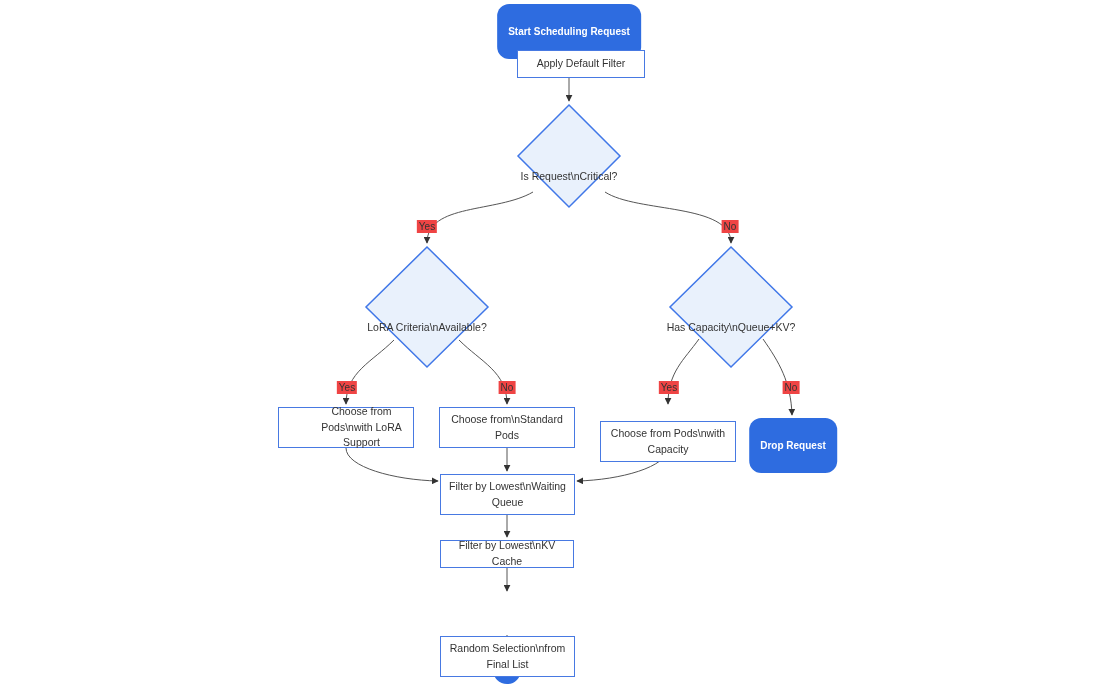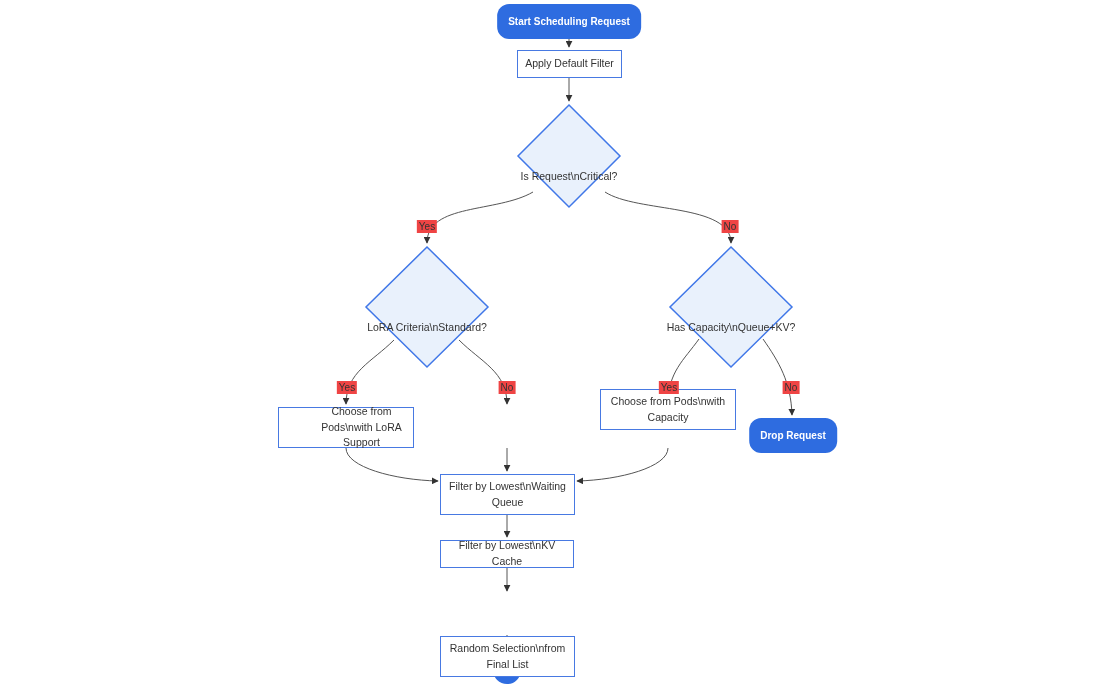--- a/index.html
+++ b/index.html
@@ -14,21 +14,21 @@
     display:flex;align-items:center;justify-content:center;text-align:center;
     padding:2px 5px;
   }
   .diamond-label{
     position:absolute;display:flex;align-items:center;justify-content:center;
     text-align:center;font-size:10.5px;color:#333333;pointer-events:none;margin-top:20px;
   }
   .pill{
     position:absolute;background:#2e6ce0;color:#ffffff;font-weight:700;
     font-size:10px;border-radius:12px;height:33px;display:flex;align-items:center;
-    justify-content:center;padding:1px 11px;transform:translateX(-50%);white-space:nowrap;
+    justify-content:center;padding:11px 11px;transform:translateX(-50%);white-space:nowrap;
   }
   .pill.circle{width:28px;height:28px;border-radius:50%;padding:0;}
   .edge-label{
     position:absolute;background:#ef4444;color:#333333;font-size:10px;
     line-height:13px;padding:0 2px;transform:translateX(-50%);white-space:nowrap;
   }
 </style>
 </head>
 <body>
 
@@ -58,29 +58,30 @@
 
     <polygon points="569,105 620,156 569,207 518,156" fill="#e9f1fc" stroke="#4077e8" stroke-width="1.5"></polygon>
     <polygon points="427,247 488,307 427,367 366,307" fill="#e9f1fc" stroke="#4077e8" stroke-width="1.5"></polygon>
     <polygon points="731,247 792,307 731,367 670,307" fill="#e9f1fc" stroke="#4077e8" stroke-width="1.5"></polygon>
   </svg>
 
   <div class="pill" style="left:569px;top:4px;">Start Scheduling Request</div>
   <div class="pill" style="left:793px;top:418px;">Drop Request</div>
   <div class="pill circle" style="left:507px;top:656px;">End</div>
 
-  <div class="node-box" style="left:517px;top:50px;width:105px;height:28px;">Apply Default Filter</div>
+  <div class="node-box" style="left:517px;top:50px;width:128px;height:28px;">Apply Default Filter</div>
   <div class="node-box" style="left:278px;top:407px;width:136px;height:41px;padding-left:36px;">Choose from Pods\nwith LoRA Support</div>
-  <div class="node-box" style="left:600px;top:389px;width:136px;height:41px;">Choose from Pods\nwith Capacity</div>
+  <div class="node-box" style="left:439px;top:407px;width:136px;height:41px;">Choose from\nStandard Pods</div>
+  <div class="node-box" style="left:600px;top:421px;width:136px;height:41px;">Choose from Pods\nwith Capacity</div>
   <div class="node-box" style="left:440px;top:540px;width:134px;height:28px;">Filter by Lowest\nKV Cache</div>
   <div class="node-box" style="left:440px;top:474px;width:135px;height:41px;">Filter by Lowest\nWaiting Queue</div>
   <div class="node-box" style="left:440px;top:594px;width:135px;height:41px;margin-top:42px;">Random Selection\nfrom Final List</div>
 
   <div class="diamond-label" style="left:509px;top:146px;width:120px;height:20px;">Is Request\nCritical?</div>
-  <div class="diamond-label" style="left:362px;top:297px;width:130px;height:20px;">LoRA Criteria\nStandard?</div>
+  <div class="diamond-label" style="left:362px;top:297px;width:130px;height:20px;">LoRA Criteria\nAvailable?</div>
   <div class="diamond-label" style="left:666px;top:297px;width:130px;height:20px;">Has Capacity\nQueue+KV?</div>
 
   <div class="edge-label" style="left:427px;top:220px;">Yes</div>
   <div class="edge-label" style="left:730px;top:220px;">No</div>
   <div class="edge-label" style="left:347px;top:381px;">Yes</div>
   <div class="edge-label" style="left:507px;top:381px;">No</div>
   <div class="edge-label" style="left:669px;top:381px;">Yes</div>
   <div class="edge-label" style="left:791px;top:381px;">No</div>
 
 </div>

